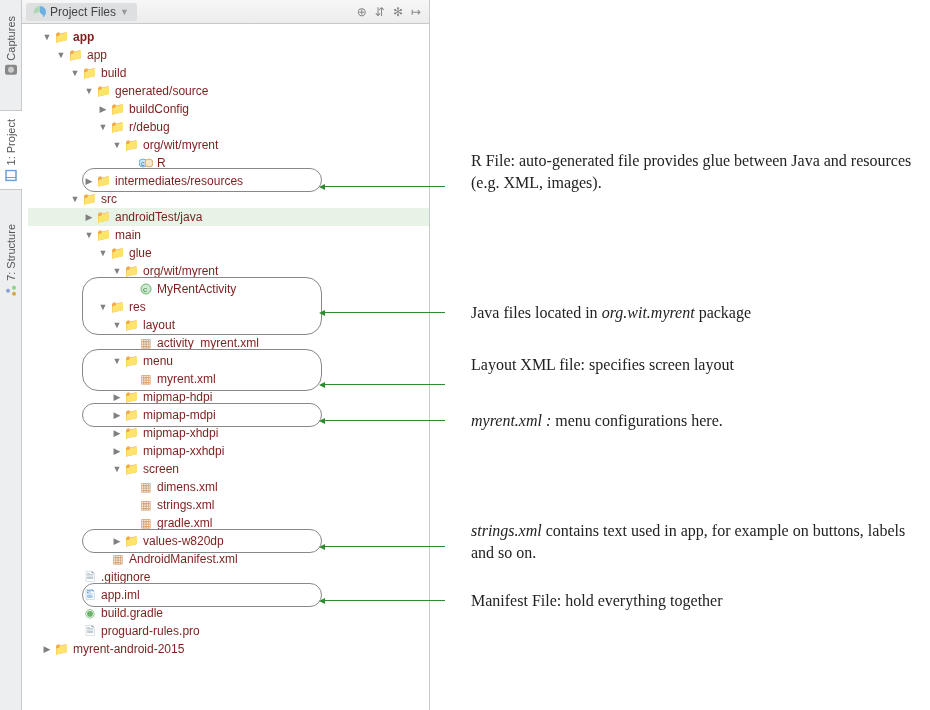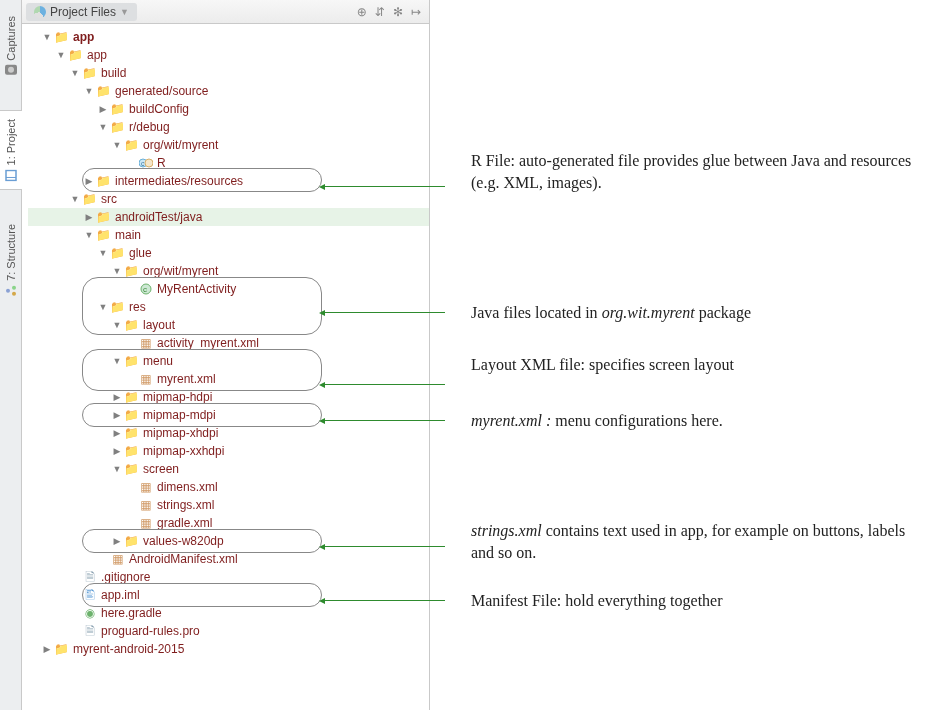--- a/index.html
+++ b/index.html
@@ -387,21 +387,21 @@
         <span class="label">.gitignore</span>
       </div>
     <div class="row i3">
         <span class="arrow blank">▶</span>
         <span class="icon" style="color:#5b9bd5">🖺</span>
         <span class="label">app.iml</span>
       </div>
     <div class="row i3">
         <span class="arrow blank">▶</span>
         <span class="icon file-gradle">◉</span>
-        <span class="label">here.gradle</span>
+        <span class="label">build.gradle</span>
       </div>
     <div class="row i3">
         <span class="arrow blank">▶</span>
         <span class="icon file-txt">🗎</span>
         <span class="label">proguard-rules.pro</span>
       </div>
     <div class="row i1">
         <span class="arrow">▶</span>
         <span class="icon folder">📁</span>
         <span class="label">myrent-android-2015</span>

